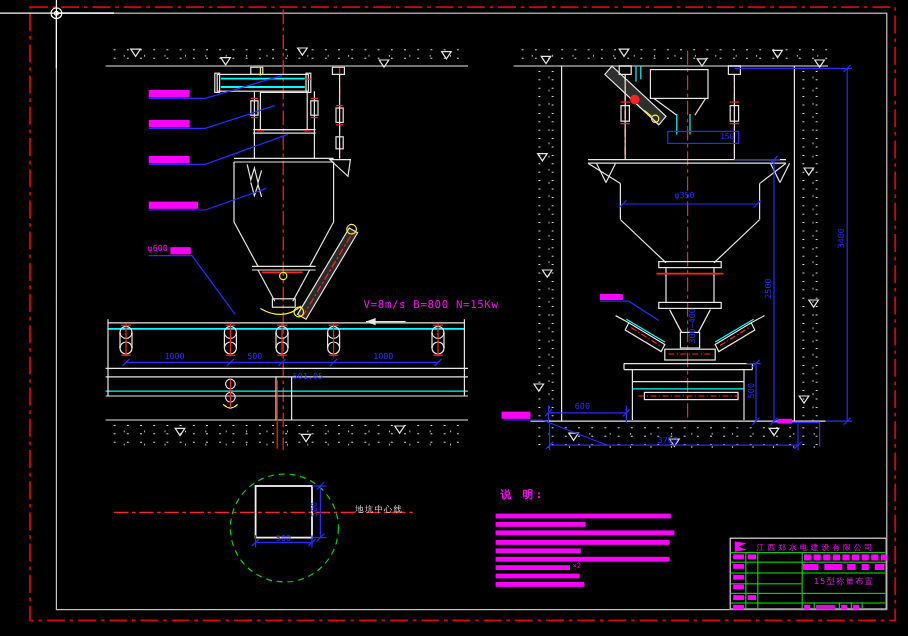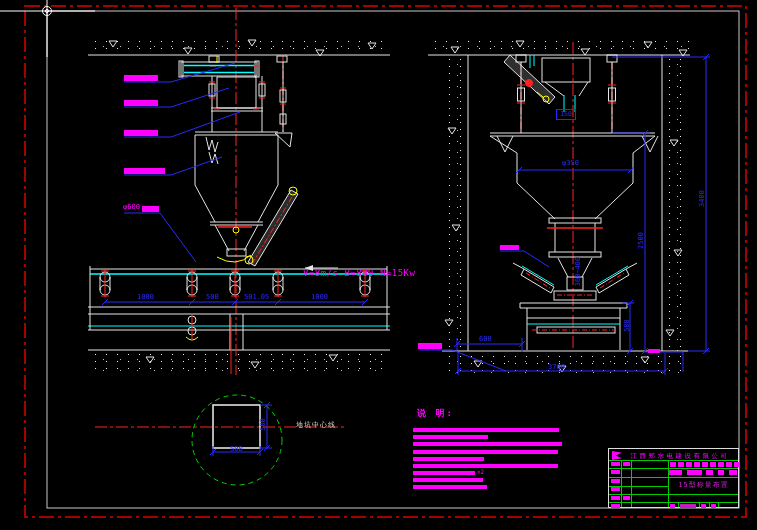--- a/index.html
+++ b/index.html
@@ -342,27 +342,27 @@
   <div class="mg" style="left:124px;top:75px;width:34px;height:6px;"></div>
   <div class="mg" style="left:124px;top:100px;width:34px;height:6px;"></div>
   <div class="mg" style="left:124px;top:130px;width:34px;height:6px;"></div>
   <div class="mg" style="left:124px;top:168px;width:41px;height:6px;"></div>
   <span class="t" style="left:123px;top:204px;color:#ff00ff;">φ600</span>
   <div class="mg" style="left:142px;top:206px;width:17px;height:6px;"></div>
   <div class="mg" style="left:418px;top:343px;width:24px;height:6px;"></div>
   <div class="mg" style="left:500px;top:245px;width:19px;height:5px;"></div>
   <div class="mg" style="left:648px;top:349px;width:12px;height:4px;"></div>
 
-  <span class="t" style="left:303px;top:269px;color:#ff00ff;font-size:9px;letter-spacing:.5px;">V=8m/s B=800 N=15Kw</span>
+  <span class="t" style="left:303px;top:251px;color:#ff00ff;font-size:9px;letter-spacing:.5px;">V=8m/s B=800 N=15Kw</span>
   <span class="t" style="left:137px;top:294px;">1000</span>
   <span class="t" style="left:206px;top:294px;">500</span>
-  <span class="t" style="left:244px;top:294px;">501.05</span>
+  <span class="t" style="left:244px;top:311px;">501.05</span>
   <span class="t" style="left:311px;top:294px;">1000</span>
 
-  <div class="t" style="left:556px;top:109px;width:18px;height:9px;border:1px solid #2a2aff;text-align:center;font-size:6.5px;line-height:9px;">
+  <div class="t" style="left:556px;top:109px;width:18px;height:9px;border:1px solid #2a2aff;text-align:center;font-size:6.5px;line-height:9px;padding-left:40px;">
     <span>150</span></div>
   <span class="t" style="left:562px;top:160px;">φ350</span>
   <span class="t rot" style="left:558px;top:268px;width:40px;">300~400</span>
   <span class="t rot" style="left:615px;top:322px;width:24px;">500</span>
   <span class="t rot" style="left:626px;top:237px;width:30px;">2500</span>
   <span class="t rot" style="left:687px;top:195px;width:30px;">3400</span>
   <span class="t" style="left:479px;top:336px;">600</span>
   <span class="t" style="left:548px;top:364px;">3700</span>
 
   <span class="t" style="left:230px;top:446px;">500</span>

